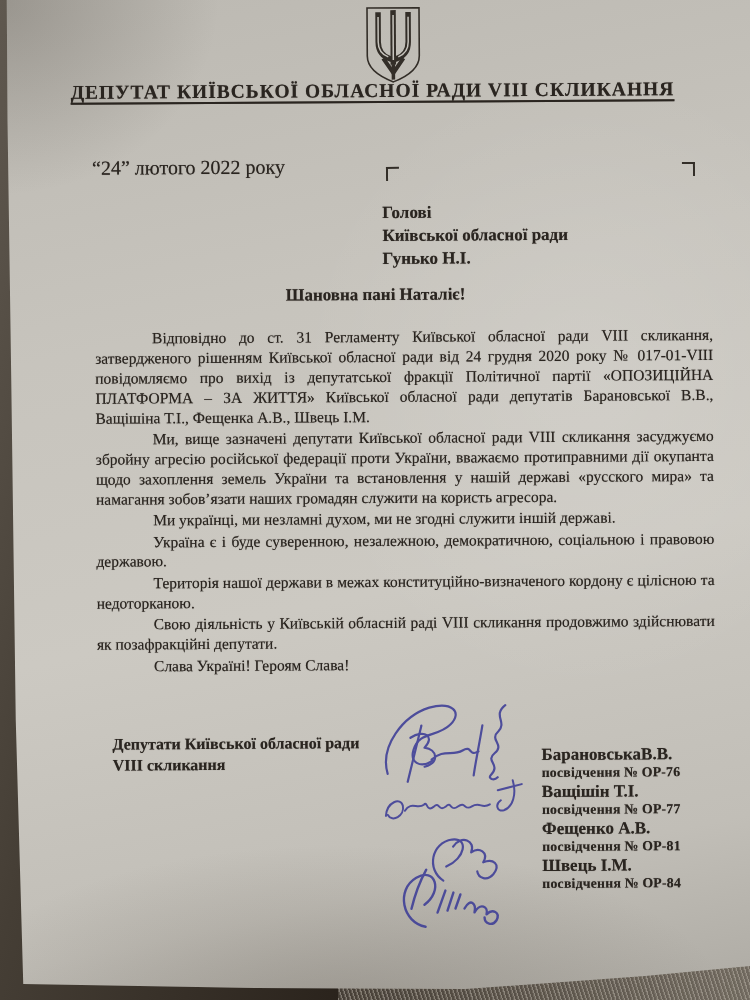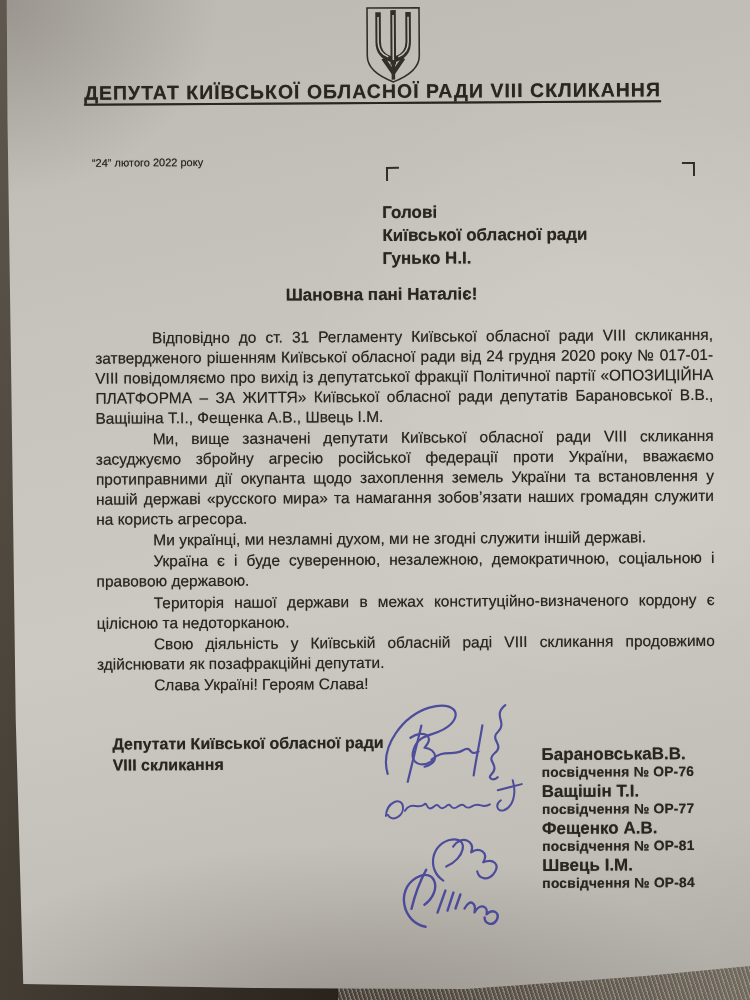--- a/index.html
+++ b/index.html
@@ -1,19 +1,19 @@
 <!DOCTYPE html>
 <html><head>
 <meta charset="utf-8">
 <style>
   html,body{margin:0;padding:0;background:#15100c;}
   .photo{
     position:relative;width:750px;height:1000px;overflow:hidden;
     background:linear-gradient(105deg,#5f584f 0%,#453e35 25%,#2a231c 60%,#1d1711 100%);
-    font-family:Liberation Sans, sans-serif;
+    font-family:Liberation Serif, serif;
   }
   .table-sheen{
     position:absolute;right:0;bottom:0;width:55%;height:46px;
     background:
       repeating-linear-gradient(72deg, rgba(205,198,186,.55) 0 1px, rgba(90,80,68,.15) 1px 3px, rgba(150,142,130,.4) 3px 4px),
       linear-gradient(90deg,#4a433b,#857e73);
     opacity:.85;
   }
   .paper{
     position:absolute;inset:0;
@@ -25,21 +25,21 @@
       linear-gradient(168deg,#bcb9b2 0%,#c7c4bd 32%,#ccc9c2 58%,#c1beb7 84%,#adaaa3 100%);
   }
   .content{position:absolute;inset:0;transform:rotate(-0.35deg);color:#2a2520;
     text-shadow:0 0 .7px rgba(52,46,40,.65);}
   .emblem{position:absolute;left:365px;top:6px;}
   .header{position:absolute;left:55px;top:80px;width:640px;text-align:center;}
   .header span{
     font-weight:bold;font-size:19.5px;letter-spacing:1px;white-space:nowrap;
     text-decoration:underline;text-underline-offset:4px;text-decoration-thickness:1.5px;
   }
-  .date{position:absolute;left:94px;top:155px;font-size:11px;}
+  .date{position:absolute;left:94px;top:155px;font-size:20px;}
   .corner{position:absolute;width:11px;height:12px;}
   .corner.cl{left:388px;top:167px;border-top:2.5px solid #332e28;border-left:2.5px solid #332e28;}
   .corner.cr{left:684px;top:164px;border-top:2.5px solid #332e28;border-right:2.5px solid #332e28;}
   .addressee{position:absolute;left:384px;top:201px;font-weight:bold;font-size:17px;line-height:23px;}
   .salutation{position:absolute;left:287px;top:285px;font-weight:bold;font-size:17px;}
   .body{position:absolute;left:96px;top:327px;width:618px;font-size:15.5px;line-height:19.9px;}
   .body p{margin:0 0 1.5px 0;text-indent:57px;text-align:justify;}
   .body p.noj{text-align:left;}
   .signoff{position:absolute;left:111px;top:733px;font-weight:bold;font-size:16px;line-height:20.5px;}
   .signoff .ind{margin-left:31px;}

